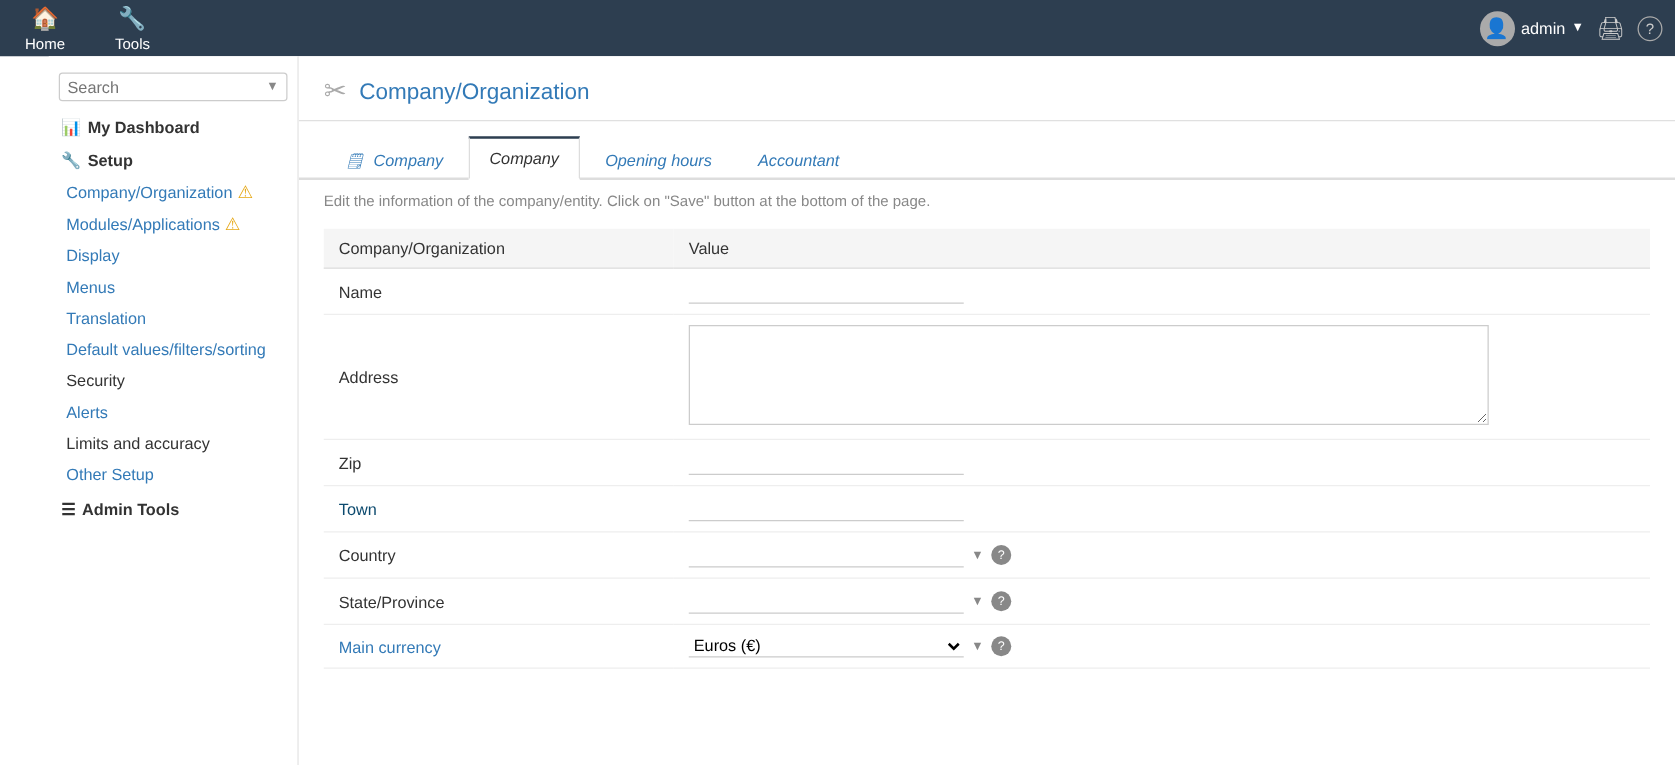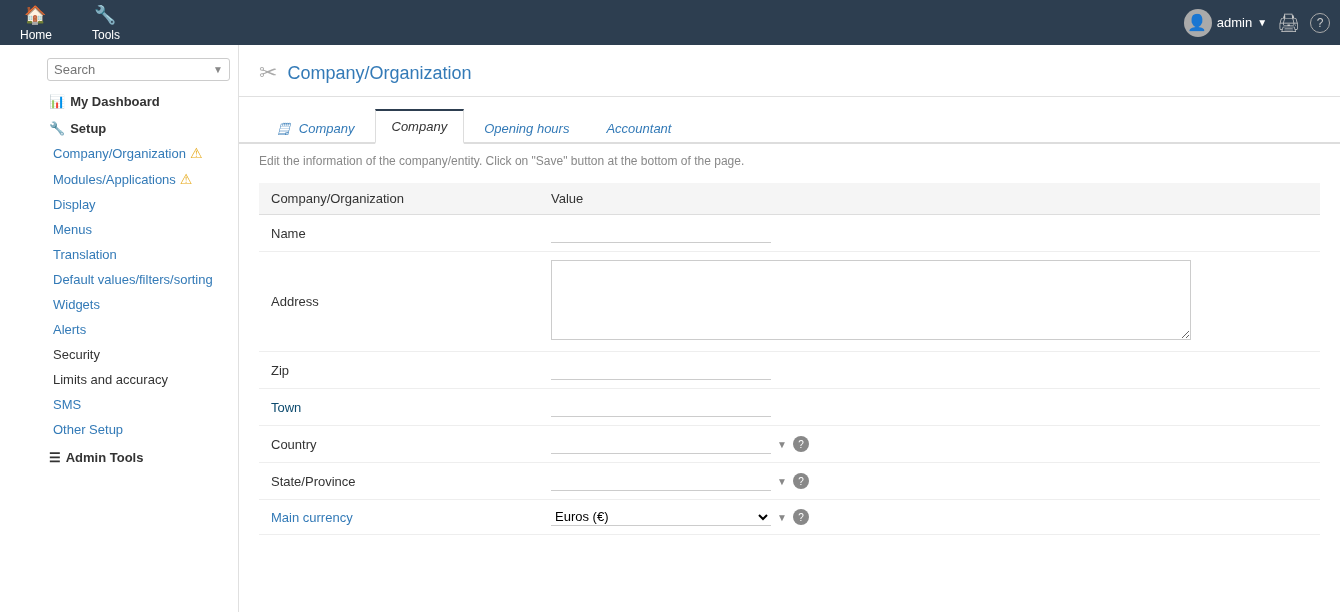--- a/index.html
+++ b/index.html
@@ -195,34 +195,28 @@
     </div>
     <div class="sidebar-item">
       <span>Menus</span>
     </div>
     <div class="sidebar-item">
       <span>Translation</span>
     </div>
     <div class="sidebar-item">
       <span>Default values/filters/sorting</span>
     </div>
-    <div class="sidebar-item">
-      <span>Widgets</span>
-    </div>
-    <div class="sidebar-item">
-      <span>Alerts</span>
-    </div>
     <div class="sidebar-item bold-item">
       <span style="color:#333;font-weight:normal;">Security</span>
     </div>
+    <div class="sidebar-item">
+      <span>Alerts</span>
+    </div>
     <div class="sidebar-item bold-item">
       <span style="color:#333;font-weight:normal;">Limits and accuracy</span>
-    </div>
-    <div class="sidebar-item">
-      <span>SMS</span>
     </div>
     <div class="sidebar-item">
       <span>Other Setup</span>
     </div>
 
     <div class="sidebar-section">
       <span>☰</span>
       <span>Admin Tools</span>
     </div>
   </aside>

